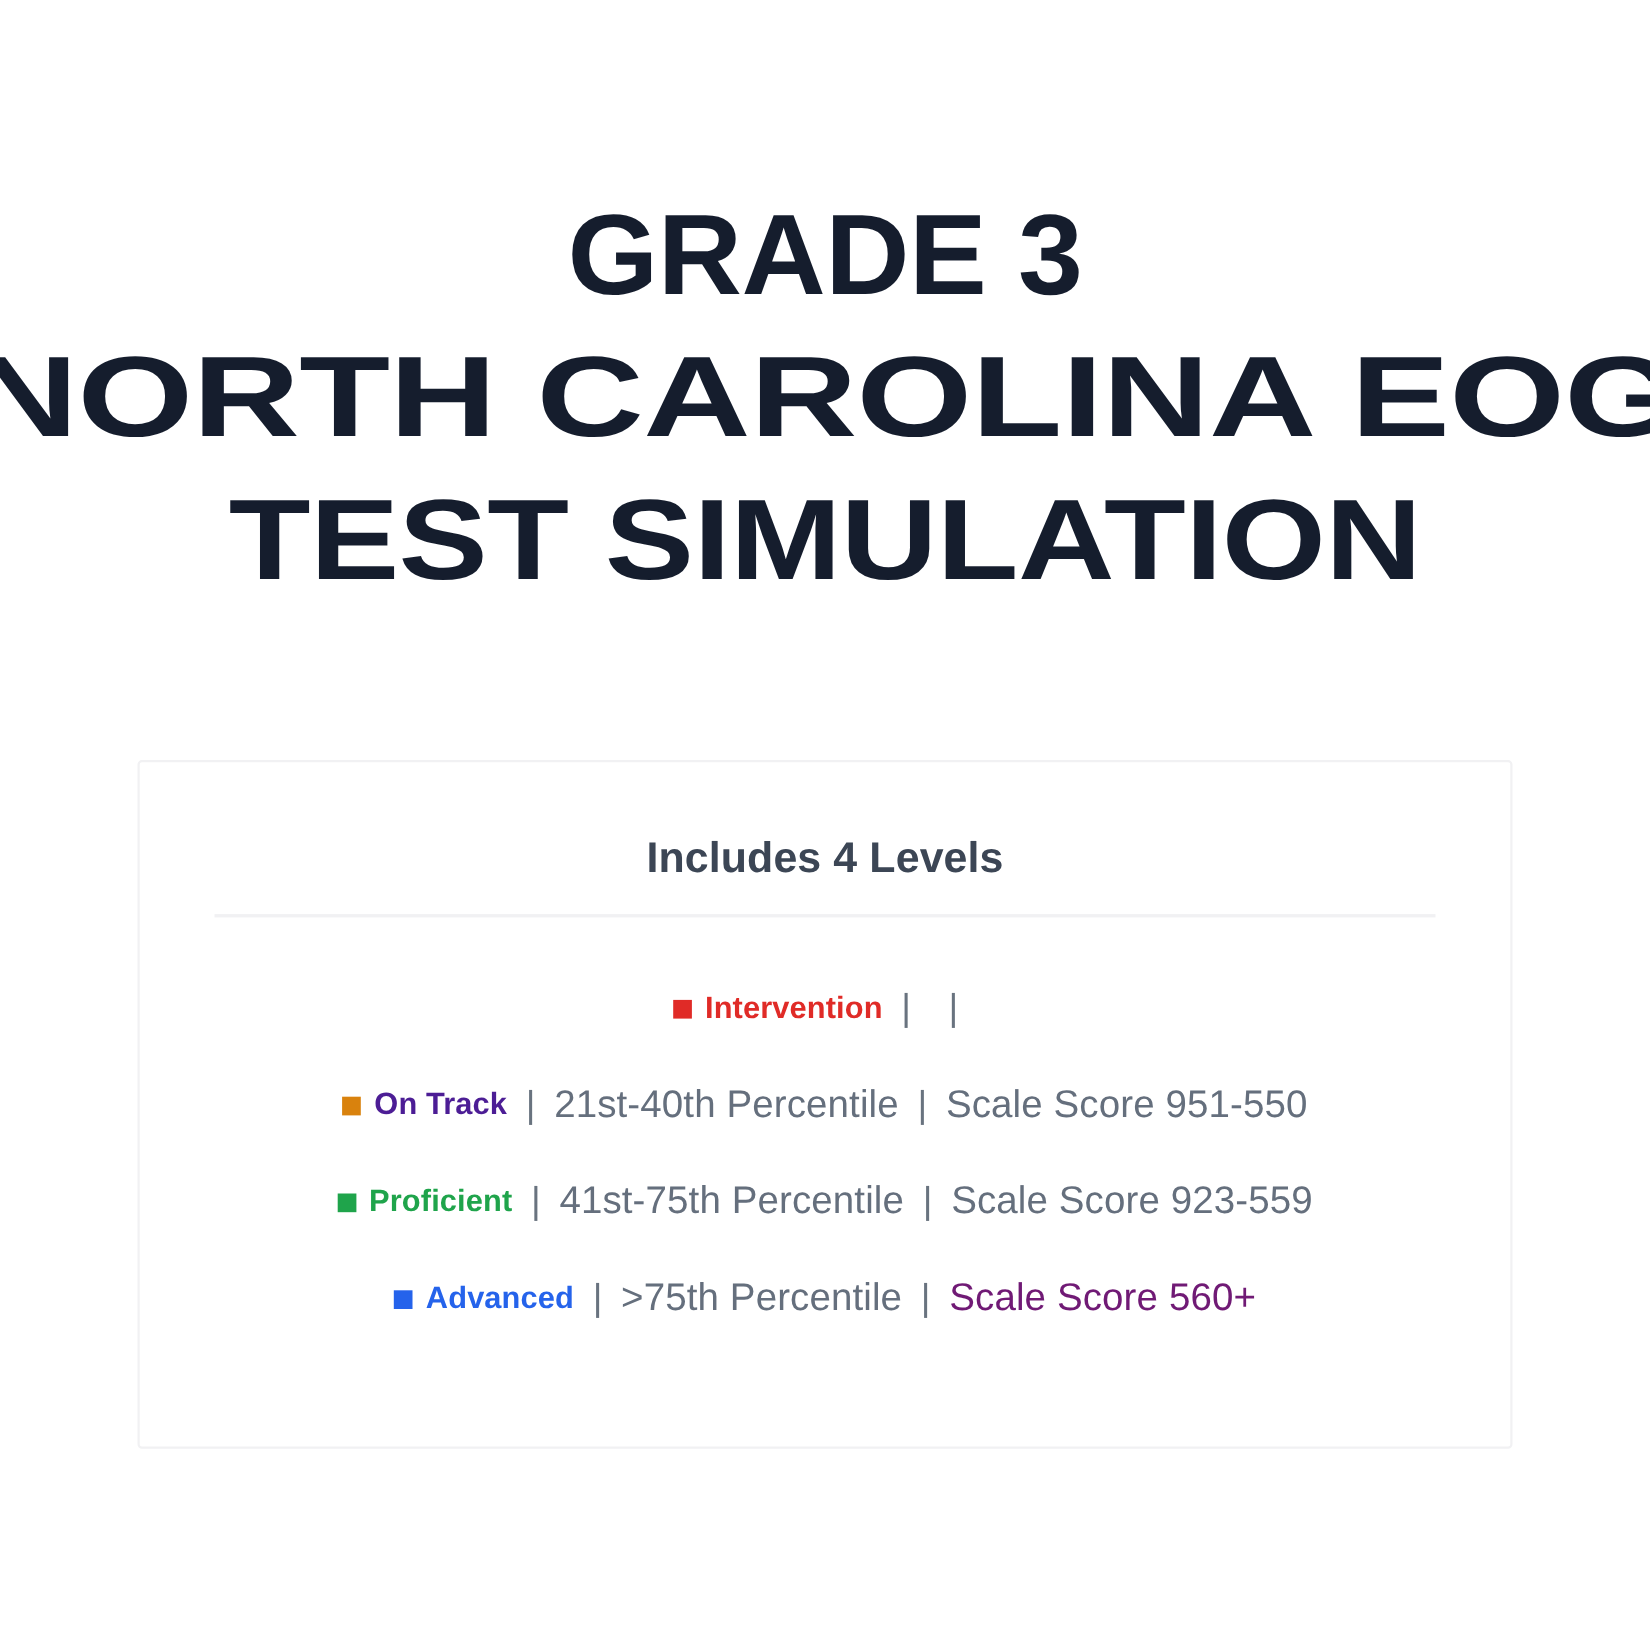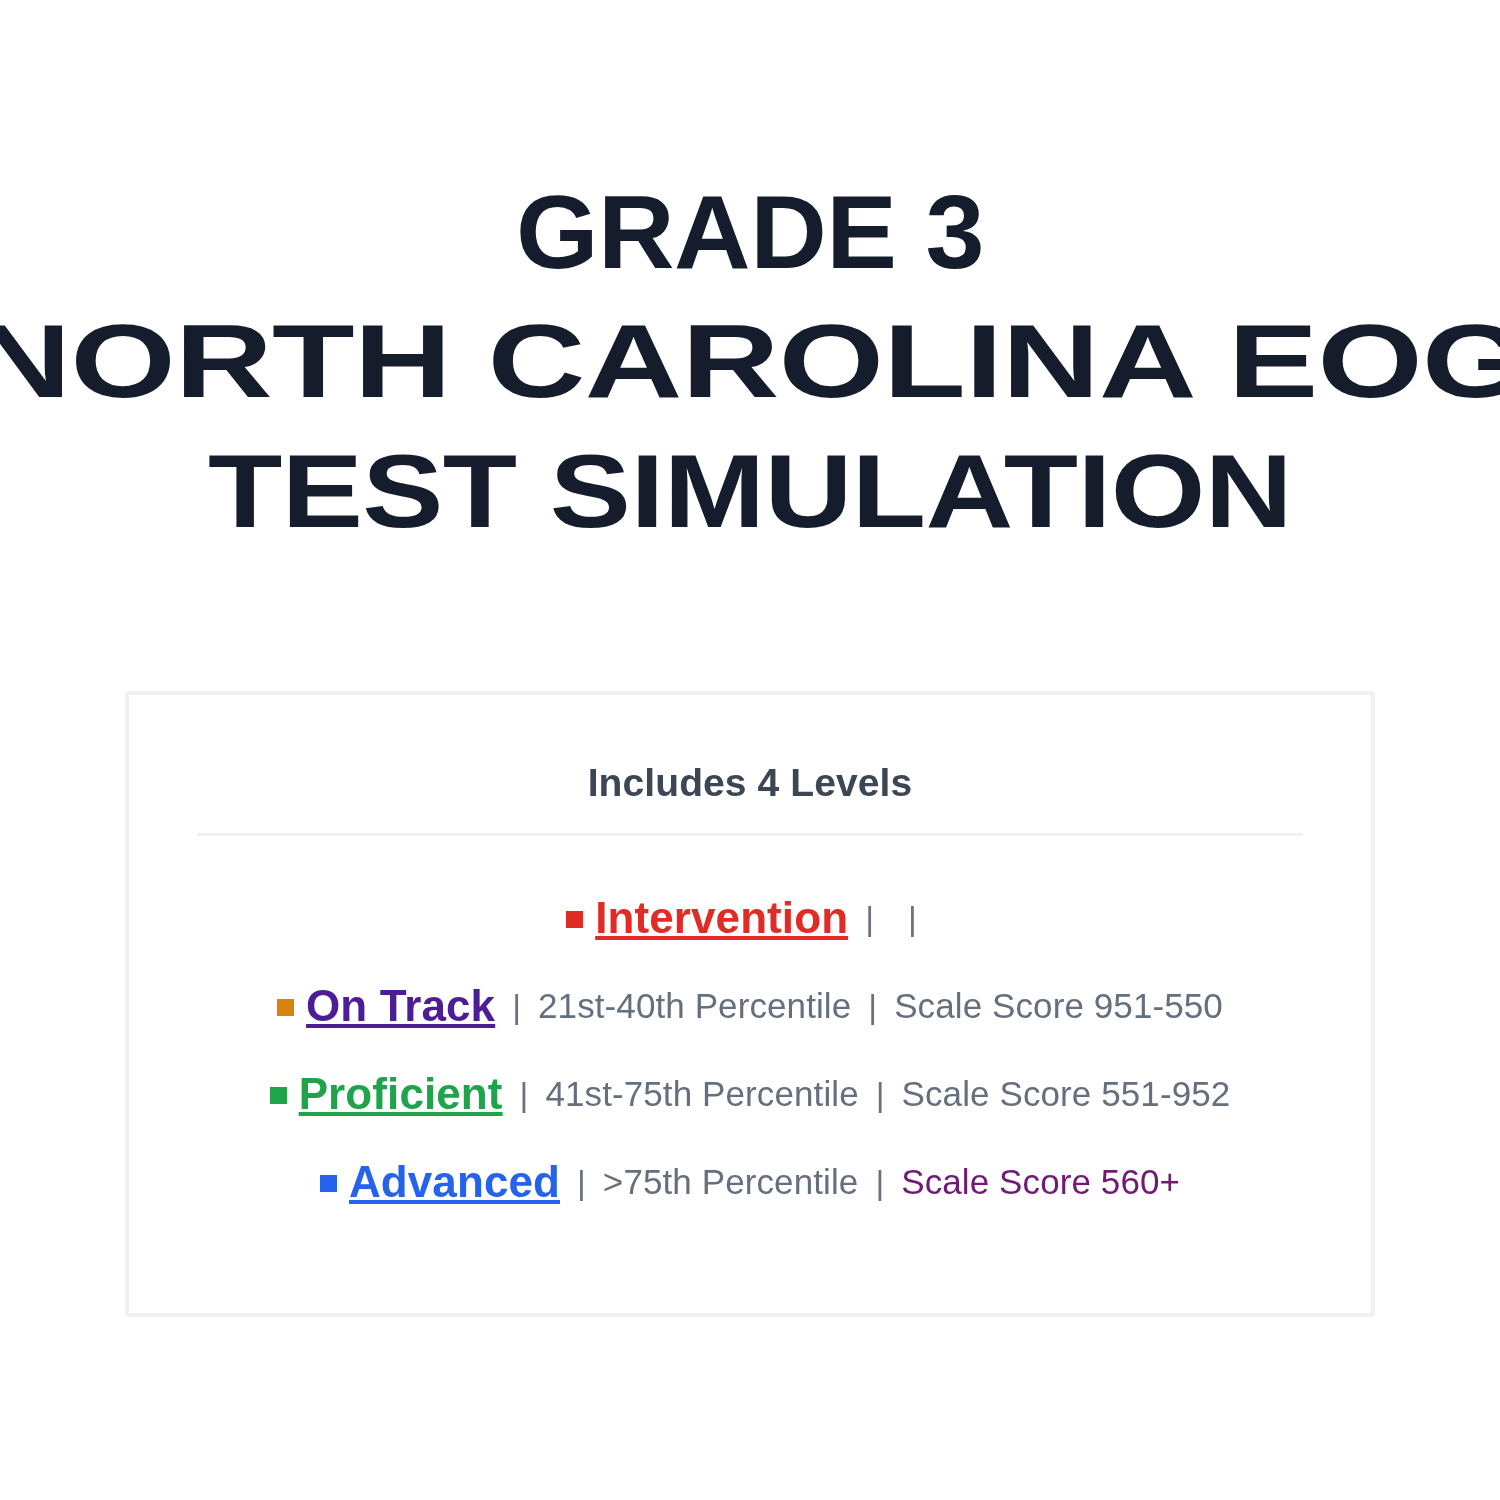--- a/index.html
+++ b/index.html
@@ -55,21 +55,21 @@
   }
 
   
   .levels-card {
     position: absolute;
     left: 125px;
     top: 691px;
     width: 1250px;
     height: 626px;
     box-sizing: border-box;
-    border: 4px solid #a16207;
+    border: 2px solid #a16207;
     border-radius: 4px;
     background: #ffffff;
   }
 
   .card-heading {
     margin: 0;
     padding-top: 66px;
     text-align: center;
     color: #3C4655;
     font-size: 39px;
@@ -102,24 +102,23 @@
     width: 17px;
     height: 17px;
     display: inline-block;
     flex: 0 0 auto;
     margin-right: 12px;
     position: relative;
     top: 1px;
   }
 
   .level-name {
-    font-size: 44px;
+    font-size: 28px;
     font-weight: 700;
     letter-spacing: 0.1px;
-    text-decoration: underline;
   }
 
   .sep {
     color: #69737F;
     font-size: 34px;
     font-weight: 400;
     padding: 0 17px;
   }
 
   .level-meta {
@@ -163,21 +162,21 @@
         <span class="sep">|</span>
         <span class="level-meta" style="color: rgb(101, 111, 125);">Scale Score 951-550</span>
       </li>
 
       <li class="level-row">
         <span class="level-marker" style="background: rgb(31, 164, 75);"></span>
         <span class="level-name" style="color: rgb(31, 164, 75);">Proficient</span>
         <span class="sep">|</span>
         <span class="level-meta" style="color: rgb(101, 111, 125);">41st-75th Percentile</span>
         <span class="sep">|</span>
-        <span class="level-meta" style="color: rgb(101, 111, 125);">Scale Score 551-952</span>
+        <span class="level-meta" style="color: rgb(101, 111, 125);">Scale Score 923-559</span>
       </li>
 
       <li class="level-row">
         <span class="level-marker" style="background: rgb(37, 99, 235);"></span>
         <span class="level-name" style="color: rgb(37, 99, 235);">Advanced</span>
         <span class="sep">|</span>
         <span class="level-meta" style="color: rgb(101, 111, 125);">&gt;75th Percentile</span>
         <span class="sep">|</span>
         <span class="level-meta" style="color: #701a75;">Scale Score 560+</span>
       </li>

